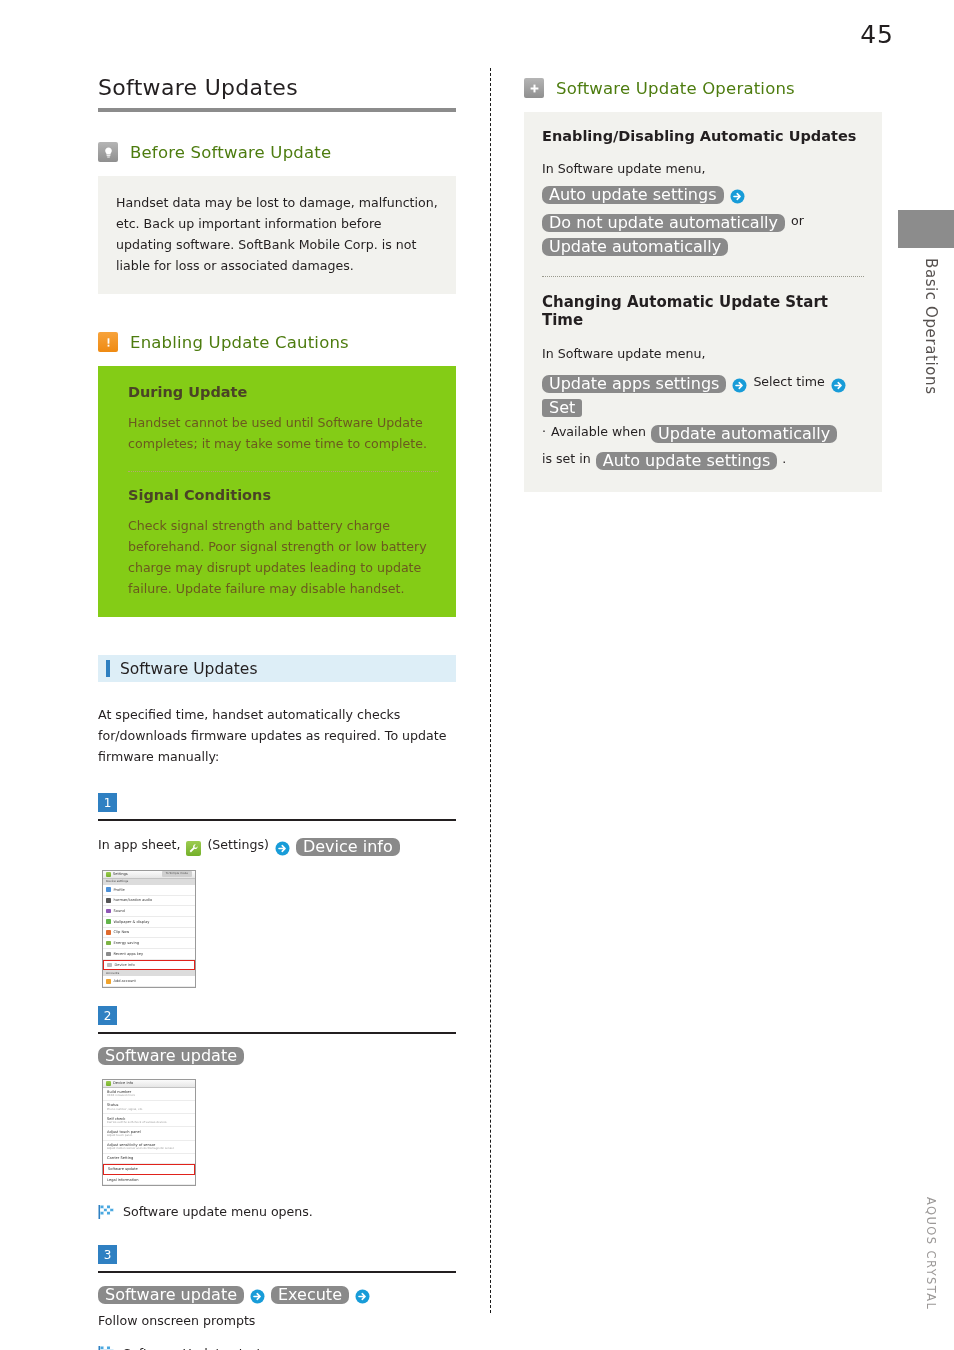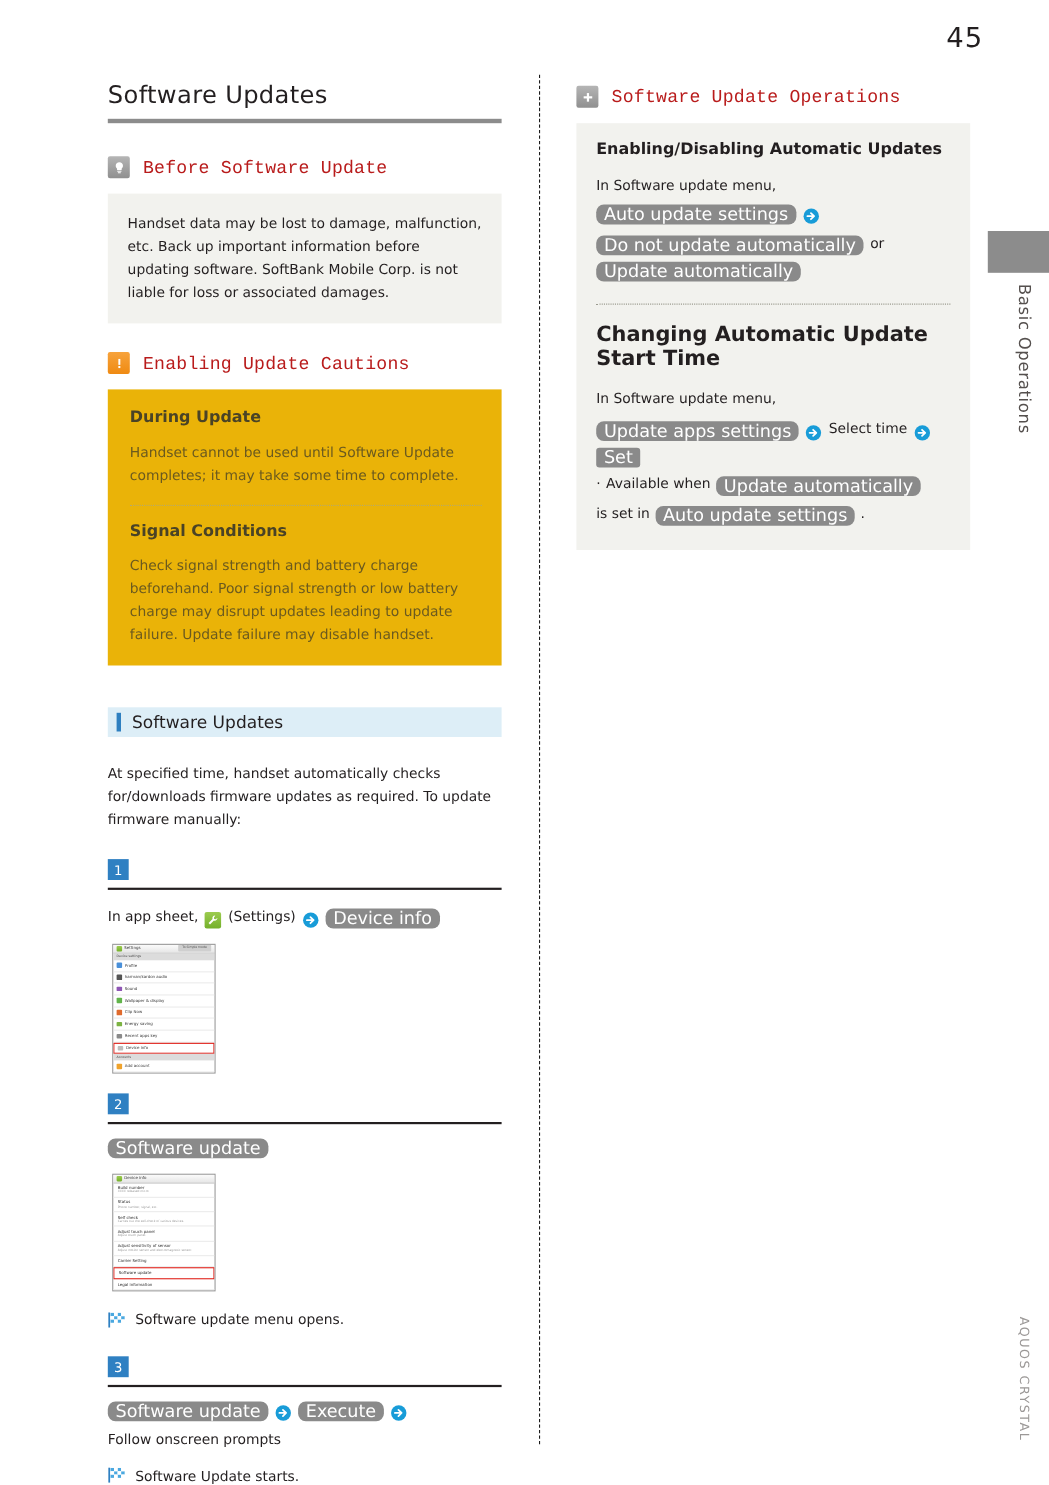--- a/index.html
+++ b/index.html
@@ -80,34 +80,33 @@
     display: flex;
     align-items: center;
     justify-content: center;
     margin-right: 12px;
   }
   .sec-icon.gray  { background: linear-gradient(#b5b5b5,#8f8f8f); }
   .sec-icon.orange{ background: linear-gradient(#f7a33c,#ef8a12); }
   .sec-icon svg { display:block; }
   .sec-title {
     font-size: 16.5px;
-    color: #b91c1c;
+    color: #4d7c0f;
     letter-spacing: 0.2px;
-    font-family: Liberation Mono, monospace;
   }
 
   
   .box-gray {
     background: #f2f2ee;
     padding: 16px 18px 18px 18px;
-    margin-bottom: 26px;
+    margin-bottom: 38px;
   }
   .box-yellow {
-    background: #eab308;
-    padding: 16px 18px 18px 20px;
+    background: #84cc16;
+    padding: 16px 18px 18px 30px;
     margin-bottom: 38px;
   }
   .box-p {
     font-size: 12.6px;
     line-height: 21px;
     color: #231f20;
     margin: 0;
   }
   .box-p.caution { color: #6b5a1f; }
   .sub-head {
@@ -571,21 +570,21 @@
           <path d="M4 7.5h5.3M7.2 4.7l2.9 2.8-2.9 2.8" stroke="#ffffff" stroke-width="1.6" fill="none" stroke-linecap="round" stroke-linejoin="round"></path>
         </svg>
       </span>
       <span class="chip">Do not update automatically</span>
       <span>or</span>
       <span class="chip">Update automatically</span>
     </div>
 
     <hr class="dot-rule" style="border-top-color:#9a9a8e;margin:20px 0 16px 0;">
 
-    <h3 class="sub-head" style="color:#231f20;font-size:19px;margin-bottom:14px;">Changing Automatic Update Start Time</h3>
+    <h3 class="sub-head" style="color:#231f20;font-size:15px;margin-bottom:14px;">Changing Automatic Update Start Time</h3>
     <div class="step-line" style="margin-bottom:4px;">
       <span>In Software update menu,</span>
       <span class="chip">Update apps settings</span>
       <span class="arrow-ico">
         <svg width="15" height="15" viewBox="0 0 15 15">
           <circle cx="7.5" cy="7.5" r="7" fill="#189cd8"></circle>
           <path d="M4 7.5h5.3M7.2 4.7l2.9 2.8-2.9 2.8" stroke="#ffffff" stroke-width="1.6" fill="none" stroke-linecap="round" stroke-linejoin="round"></path>
         </svg>
       </span>
       <span>Select time</span>

